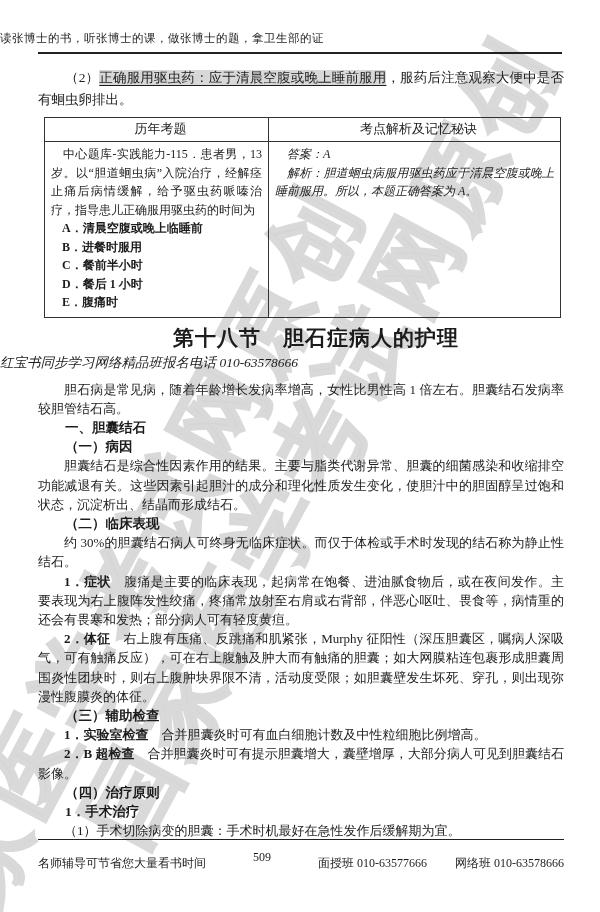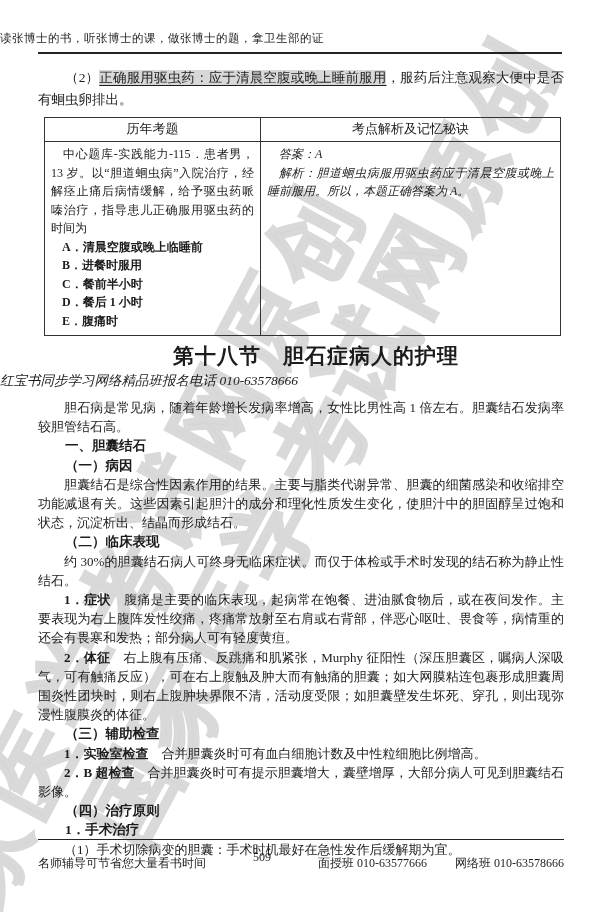--- a/index.html
+++ b/index.html
@@ -64,21 +64,21 @@
     margin: 6px 0 0 44px;
     width: 517px;
     border-collapse: collapse;
     table-layout: fixed;
     font-size: 12px;
   }
   table.exam th, table.exam td { border: 1px solid #333333; }
   table.exam th {
     font-weight: normal;
     font-size: 13px;
-    padding: 2px 0 3px 0;
+    padding: 2px 0 3px 8px;
     text-align: center;
   }
   th.col-left, td.cell-left { width: 215px; }
   table.exam td {
     vertical-align: top;
     padding: 3px 6px 5px 6px;
     line-height: 18.5px;
     text-align: justify;
   }
   .stem { margin: 0; text-indent: 1em; }

